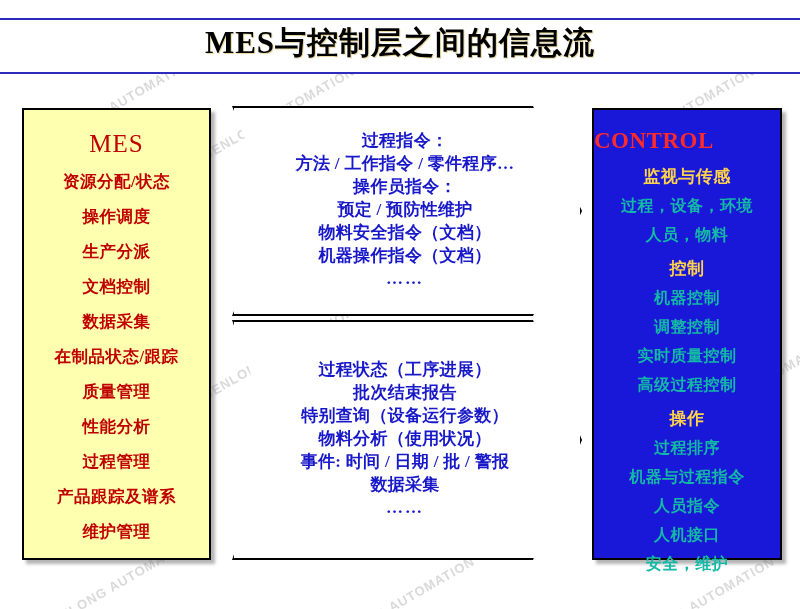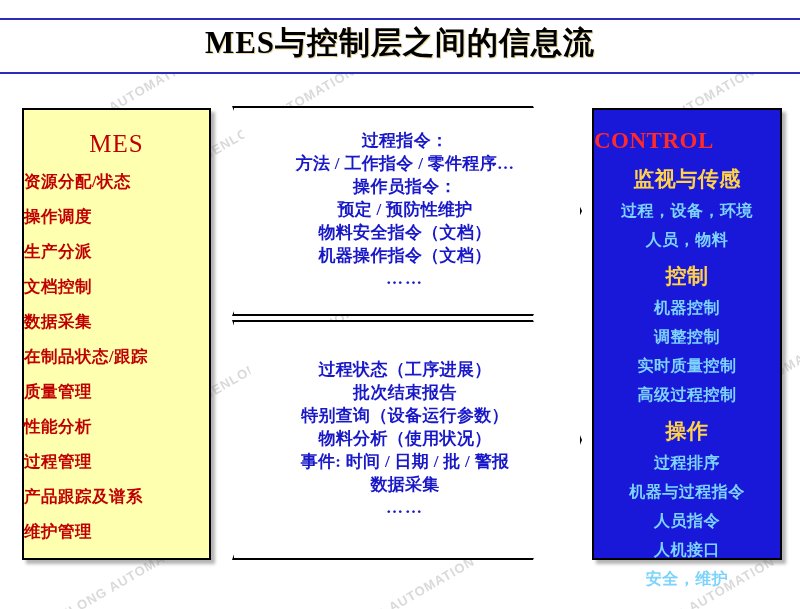--- a/index.html
+++ b/index.html
@@ -79,21 +79,21 @@
   }
   #mes-title {
     text-align: center;
     color: #c00000;
     font-weight: normal;
     font-size: 25px;
     margin-top: 20px;
     letter-spacing: 1px;
   }
   .mes-item {
-    text-align: left;
+    text-align: center;
     color: #c00000;
     font-weight: bold;
     font-size: 16.5px;
     margin-top: 13px;
     letter-spacing: 0.5px;
   }
 
   
   .chevron {
     position: absolute;
@@ -159,27 +159,27 @@
     font-weight: bold;
     font-size: 23px;
     margin-top: 18px;
     font-family: "Liberation Serif", serif;
     letter-spacing: 0.5px;
   }
   .ctl-head {
     text-align: center;
     color: #ffd24a;
     font-weight: bold;
-    font-size: 21px;
+    font-size: 17px;
     margin-top: 11px;
     letter-spacing: 0.5px;
   }
   .ctl-item {
     text-align: center;
-    color: #7dd3fc;
+    color: #14b8a6;
     font-weight: bold;
     font-size: 16px;
     margin-top: 8px;
     letter-spacing: 0.5px;
   }
 </style>
 </head>
 <body>
 
 <div id="stage">

